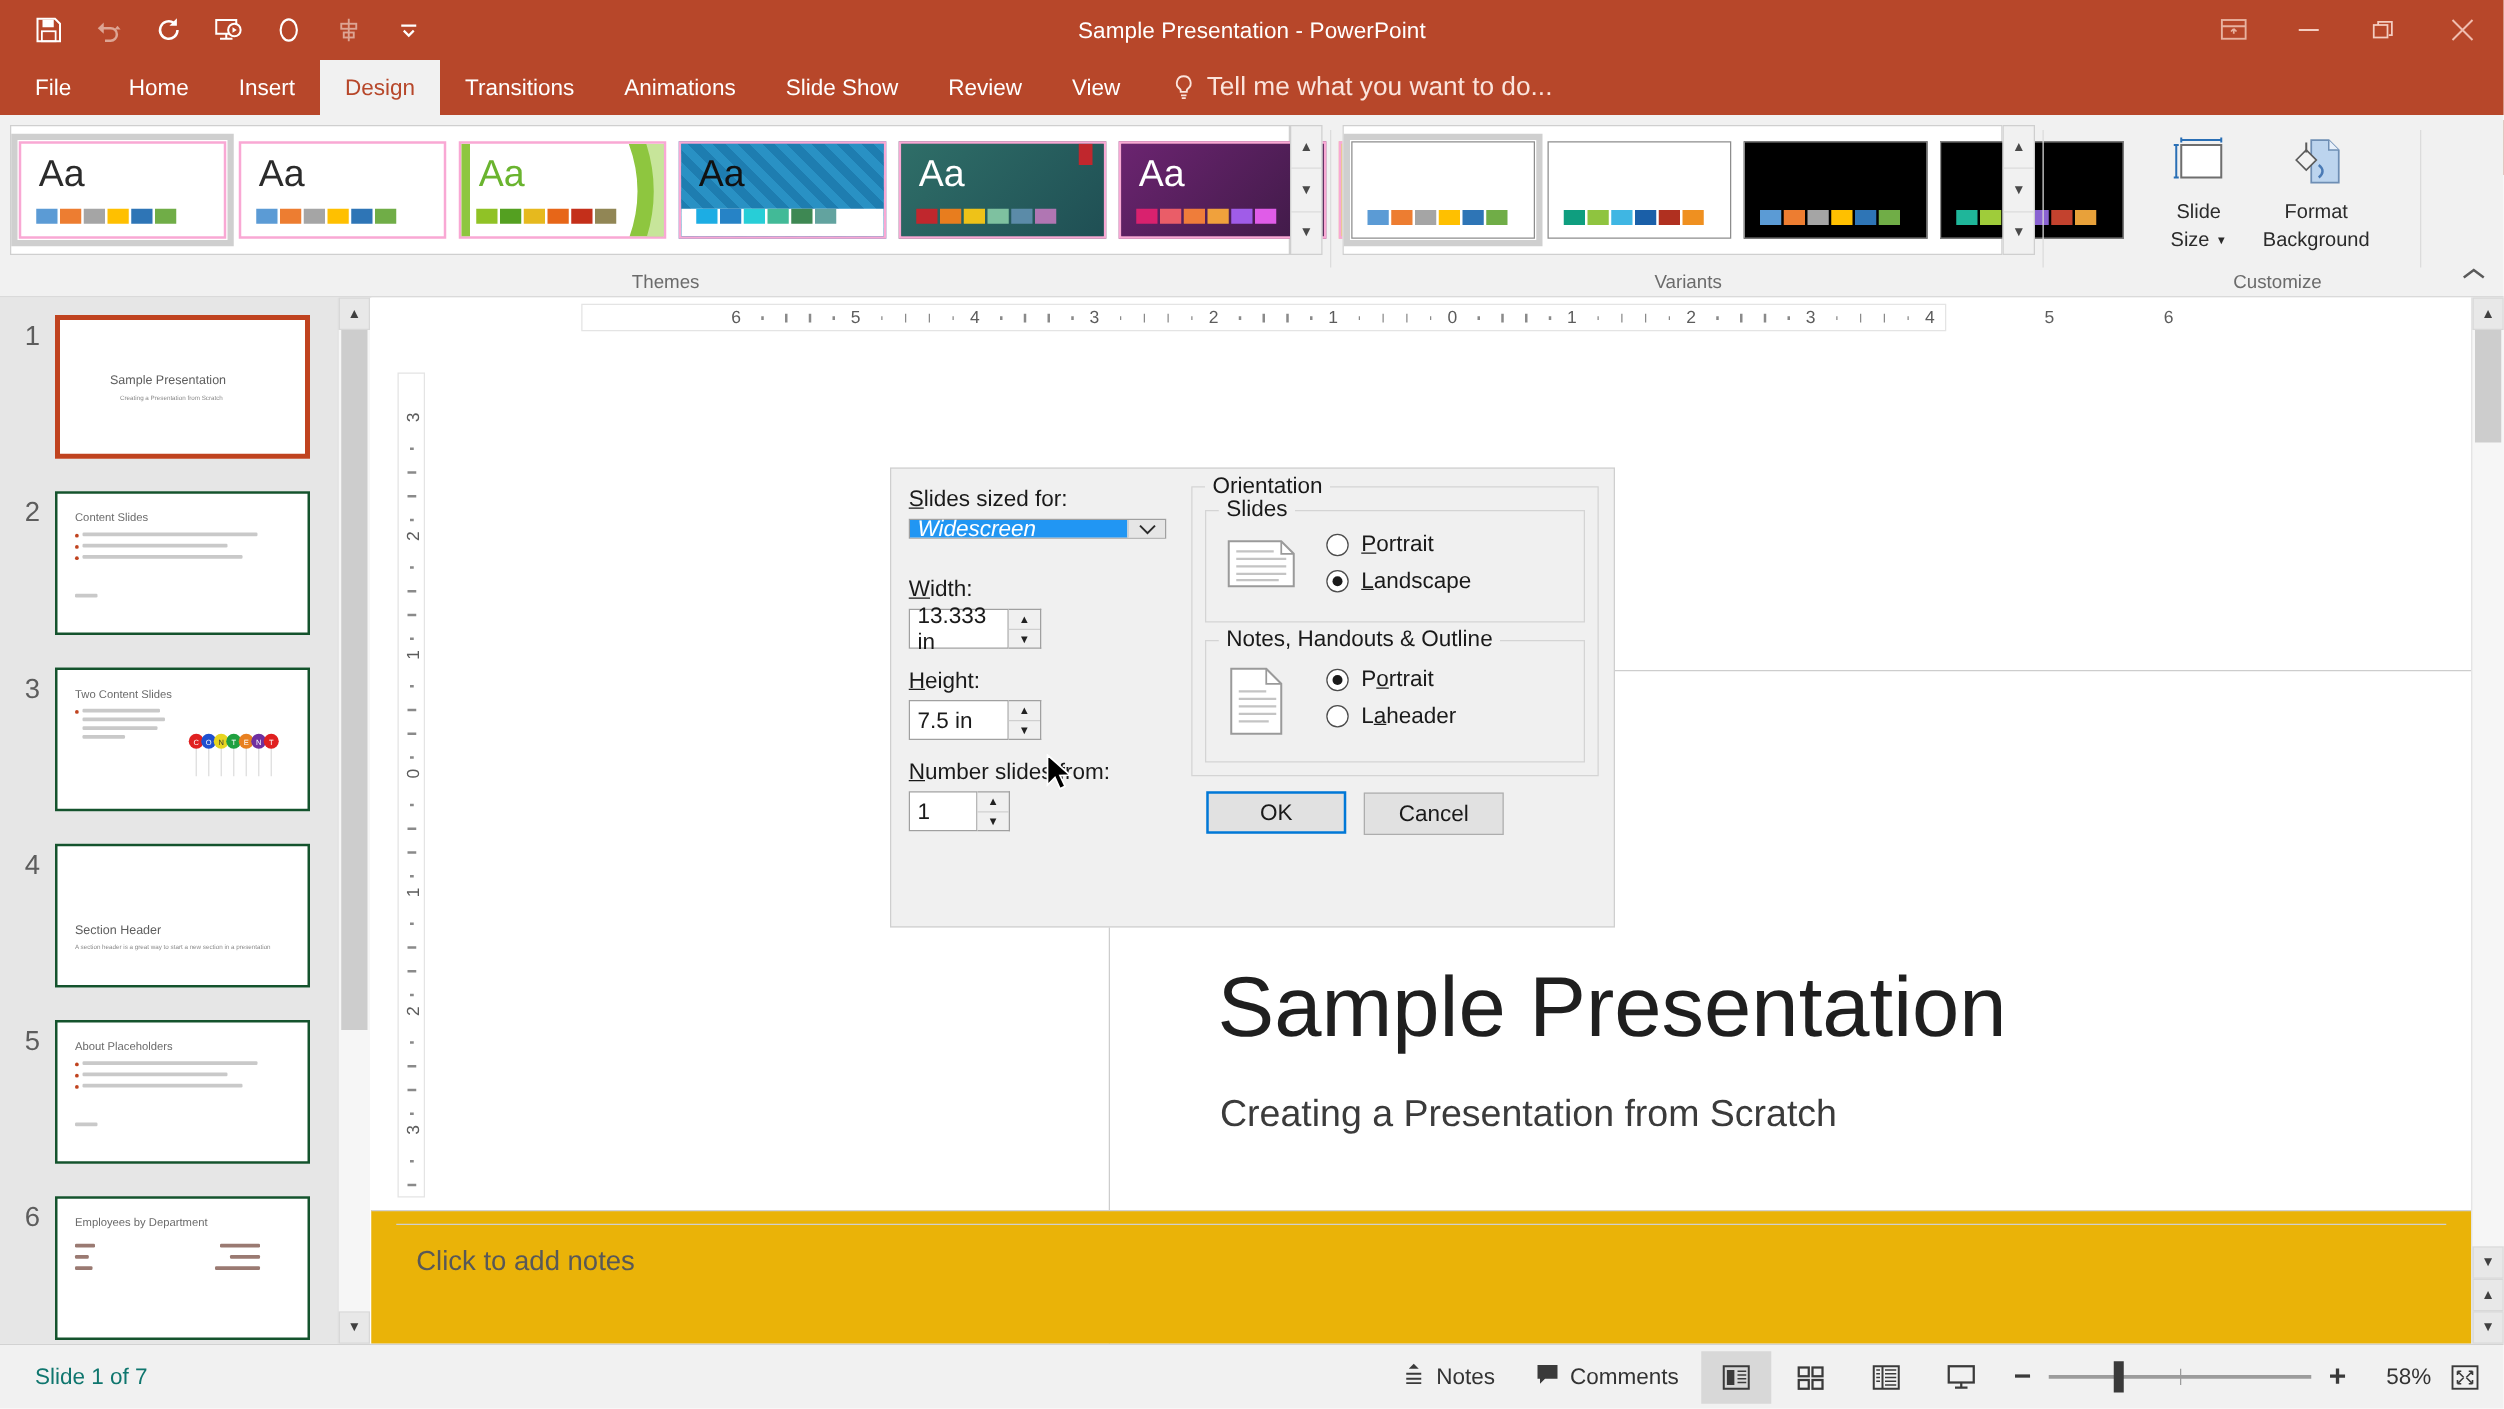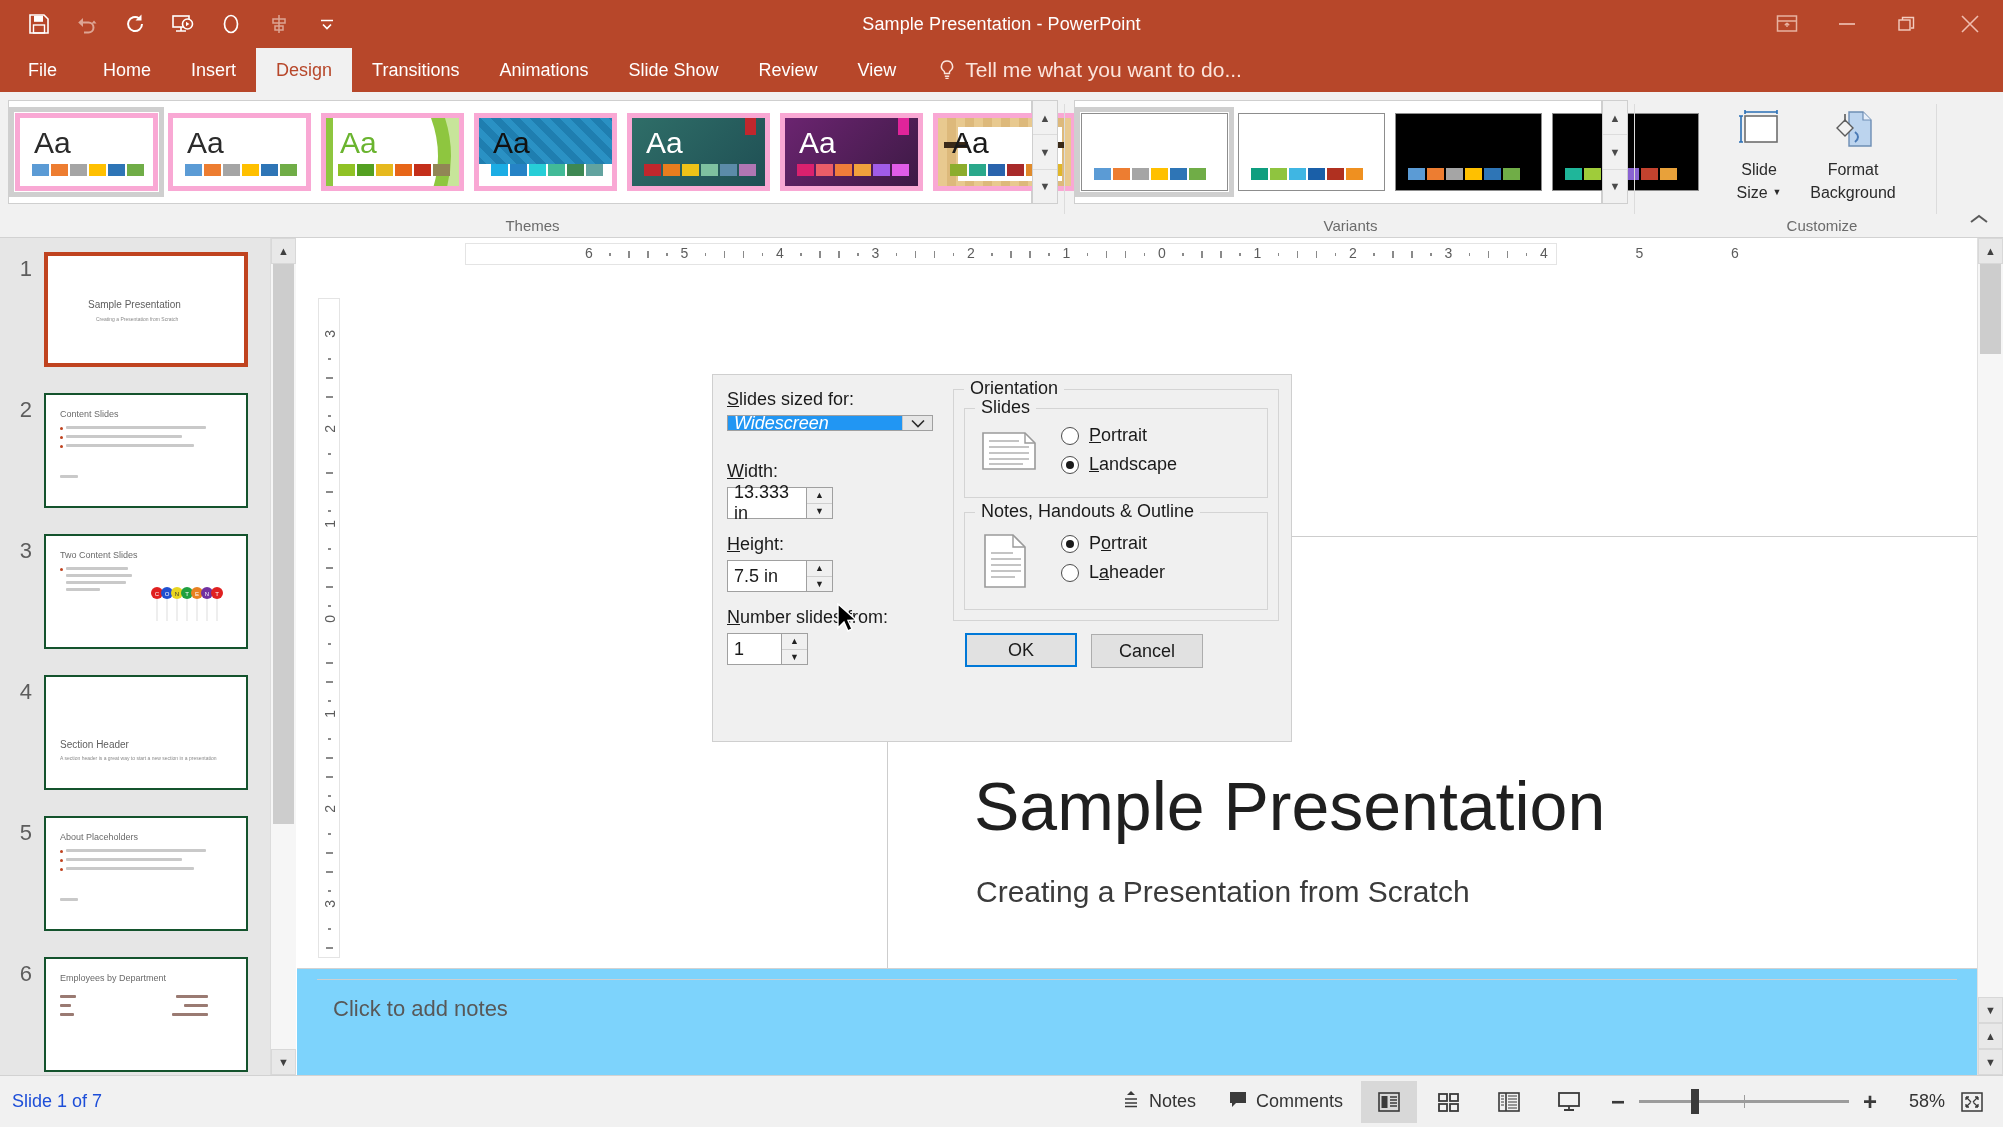--- a/index.html
+++ b/index.html
@@ -75,21 +75,21 @@
   .grp-sep { position: absolute; top: 12px; width: 1px; height: 110px; background: #dcdcdc; }
 
   
   #themes-group { left: 0; width: 1065px; }
   .gallery {
     position: absolute; left: 8px; top: 8px; height: 104px;
     background: #ffffff; border: 1px solid #cfcfcf;
     display: flex; align-items: center; padding: 4px 6px; gap: 10px;
   }
   .theme-tile {
-    width: 143px; height: 78px; border: 5px solid #f9a8d4; background: #fff;
+    width: 166px; height: 78px; border: 2px solid #f9a8d4; background: #fff;
     position: relative; overflow: hidden; flex: 0 0 auto;
   }
   .theme-tile.sel { outline: 5px solid #cfcfcf; outline-offset: 1px; }
   .theme-aa {
     position: absolute; left: 14px; top: 8px; font-size: 30px; color: #262626;
     font-family: "Liberation Sans", sans-serif;
   }
   .swatches { position: absolute; left: 12px; bottom: 10px; display: flex; gap: 2px; }
   .swatches i { display: block; width: 17px; height: 12px; }
   .gal-scroll {
@@ -173,40 +173,40 @@
     position: absolute; left: 86px; top: 230px; width: 980px;
     font-size: 68px; color: #1f1f1f; white-space: nowrap;
   }
   .slide-sub {
     position: absolute; left: 88px; top: 338px; width: 980px;
     font-size: 30px; color: #3b3b3b; white-space: nowrap;
   }
 
   .notespane {
     position: absolute; left: 297px; top: 968px; right: 26px; height: 107px;
-    background: #7dd3fc; border-top: 1px solid #d2d2d2;
+    background: #eab308; border-top: 1px solid #d2d2d2;
   }
   .notes-inner {
     position: absolute; left: 20px; top: 10px; right: 20px; bottom: 6px;
     border-top: 1px solid #cfcfcf; padding-top: 16px;
   }
   .notes-ph { font-size: 22px; color: #585858; padding-left: 16px; }
 
   .vscroll-right {
     position: absolute; right: 0; top: 238px; width: 26px; bottom: 52px;
     background: #f1f1f1; border-left: 1px solid #e0e0e0; display: flex; flex-direction: column;
   }
 
   
   .statusbar {
     position: absolute; left: 0; bottom: 0; width: 2003px; height: 52px;
     background: #f1f1f1; border-top: 1px solid #d2d2d2;
     display: flex; align-items: center;
   }
-  .status-left { padding-left: 12px; font-size: 18px; color: #1d4ed8; }
+  .status-left { padding-left: 28px; font-size: 18px; color: #0f766e; }
   .status-right { position: absolute; right: 8px; display: flex; align-items: center; gap: 4px; }
   .sb-item { display: flex; align-items: center; gap: 8px; padding: 0 14px; height: 40px; font-size: 18px; color: #333; }
   .view-btn {
     width: 56px; height: 42px; display: flex; align-items: center; justify-content: center; color: #3a3a3a;
   }
   .view-btn.active { background: #d8d8d8; }
   .zoom-wrap { display: flex; align-items: center; gap: 14px; padding: 0 10px; }
   .zoom-sign { font-size: 24px; color: #3a3a3a; font-weight: bold; }
   .zoom-track { position: relative; width: 210px; height: 3px; background: #9c9c9c; }
   .zoom-mid { position: absolute; left: 50%; top: -5px; width: 1px; height: 13px; background: #9c9c9c; }

